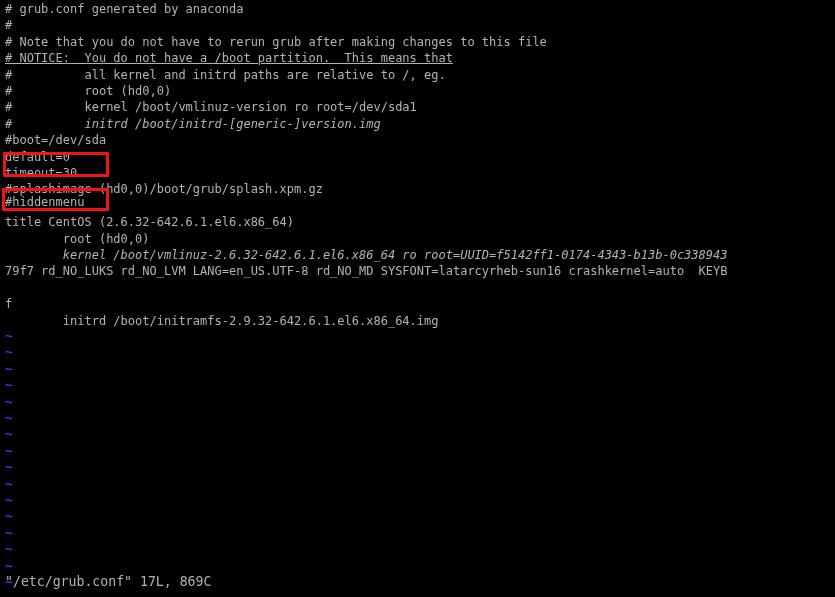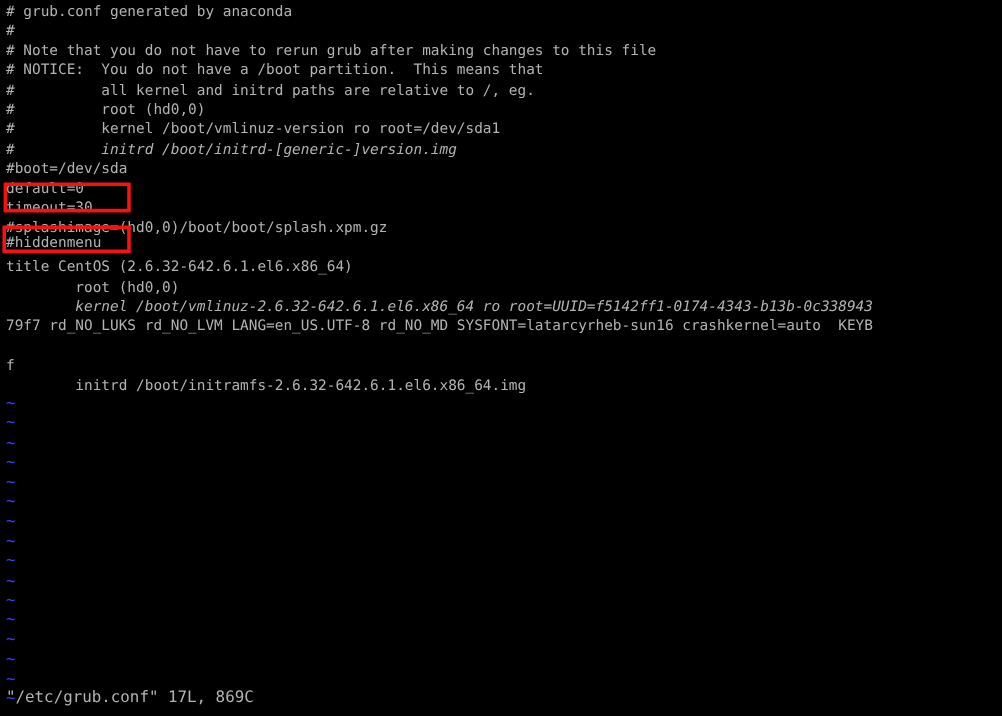--- a/index.html
+++ b/index.html
@@ -64,36 +64,36 @@
   }
 </style>
 </head>
 <body>
 
 <div id="screen">
   <div id="terminal">
       <div class="line" style="top: 1px;"># grub.conf generated by anaconda</div>
       <div class="line" style="top: 17.4px;">#</div>
       <div class="line" style="top: 33.8px;"># Note that you do not have to rerun grub after making changes to this file</div>
-      <div class="line" style="top: 50.2px;"># NOTICE:  You do not have a /boot partition.  This means that</div>
+      <div class="line" style="top: 50.2px; text-decoration: underline;"># NOTICE:  You do not have a /boot partition.  This means that</div>
       <div class="line" style="top: 66.6px;">#          all kernel and initrd paths are relative to /, eg.</div>
       <div class="line" style="top: 83px; text-align: center;">#          root (hd0,0)</div>
       <div class="line" style="top: 99.4px;">#          kernel /boot/vmlinuz-version ro root=/dev/sda1</div>
       <div class="line" style="top: 115.8px; font-style: italic;">#          initrd /boot/initrd-[generic-]version.img</div>
       <div class="line" style="top: 132.2px;">#boot=/dev/sda</div>
       <div class="line" style="top: 148.6px;">default=0</div>
       <div class="line" style="top: 165px;">timeout=30</div>
-      <div class="line" style="top: 181.4px;">#splashimage=(hd0,0)/boot/boot/splash.xpm.gz</div>
+      <div class="line" style="top: 181.4px;">#splashimage=(hd0,0)/boot/grub/splash.xpm.gz</div>
       <div class="line" style="top: 180px; margin-top: 14px;">#hiddenmenu</div>
       <div class="line" style="top: 214.2px;">title CentOS (2.6.32-642.6.1.el6.x86_64)</div>
       <div class="line" style="top: 230.6px;">        root (hd0,0)</div>
       <div class="line" style="top: 247px; font-style: italic;">        kernel /boot/vmlinuz-2.6.32-642.6.1.el6.x86_64 ro root=UUID=f5142ff1-0174-4343-b13b-0c338943</div>
       <div class="line" style="top: 263.4px;">79f7 rd_NO_LUKS rd_NO_LVM LANG=en_US.UTF-8 rd_NO_MD SYSFONT=latarcyrheb-sun16 crashkernel=auto  KEYB</div>
       <div class="line" style="top: 296.2px;">f</div>
-      <div class="line" style="top: 312.6px;">        initrd /boot/initramfs-2.6.32-642.6.1.el6.x86_64.img</div>
+      <div class="line" style="top: 312.6px;">        initrd /boot/initramfs-2.9.32-642.6.1.el6.x86_64.img</div>
       <div class="tilde" style="top: 329px;">~</div>
       <div class="tilde" style="top: 345.4px;">~</div>
       <div class="tilde" style="top: 361.8px;">~</div>
       <div class="tilde" style="top: 378.2px;">~</div>
       <div class="tilde" style="top: 394.6px;">~</div>
       <div class="tilde" style="top: 411px;">~</div>
       <div class="tilde" style="top: 427.4px;">~</div>
       <div class="tilde" style="top: 443.8px;">~</div>
       <div class="tilde" style="top: 460.2px;">~</div>
       <div class="tilde" style="top: 476.6px;">~</div>

